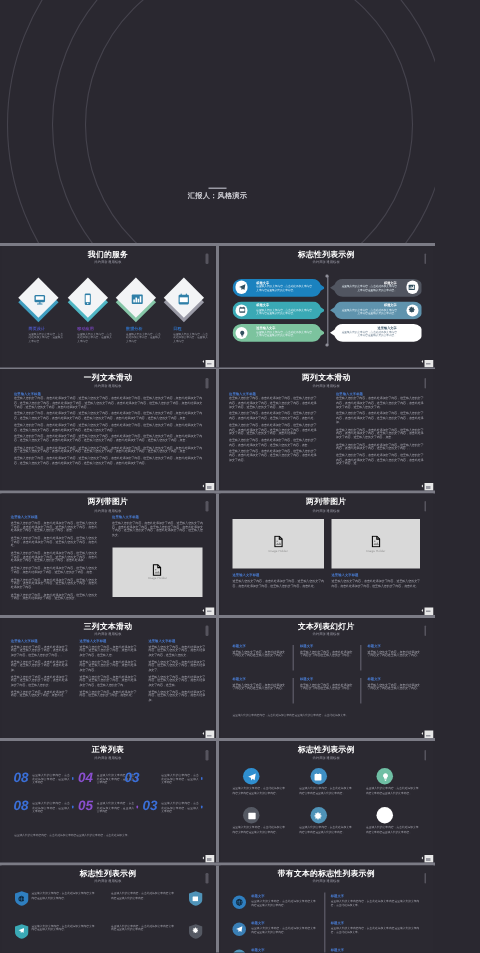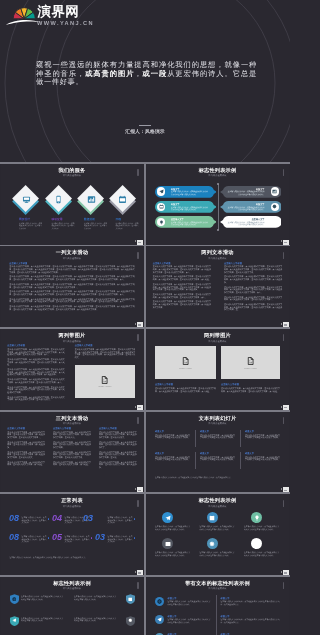--- a/index.html
+++ b/index.html
@@ -94,36 +94,21 @@
   <div class="hero">
     <svg class="hero-arcs" width="290" height="162" viewBox="0 0 290 162">
       <g fill="none" stroke="#45434d" stroke-width="0.75">
         <circle cx="166" cy="83" r="109"></circle>
         <circle cx="166" cy="83" r="131"></circle>
         <circle cx="166" cy="83" r="161"></circle>
         <circle cx="166" cy="83" r="196"></circle>
       </g>
     </svg>
 
-    <div class="logo">
-      <svg class="logo-fan" viewBox="0 0 80 48">
-        <g transform="translate(38.6,32.8)" stroke="#2a2830" stroke-width="1.7" stroke-linejoin="round">
-          <path d="M0,0 L-20.45,0 A20.45,20.45 0 0 1 -16.54,-12.02 Z" fill="#c9304a"></path>
-          <path d="M0,0 L-16.54,-12.02 A20.45,20.45 0 0 1 -6.32,-19.45 Z" fill="#ec8024"></path>
-          <path d="M0,0 L-6.32,-19.45 A20.45,20.45 0 0 1 6.32,-19.45 Z" fill="#f4b62c"></path>
-          <path d="M0,0 L6.32,-19.45 A20.45,20.45 0 0 1 16.54,-12.02 Z" fill="#63bc47"></path>
-          <path d="M0,0 L16.54,-12.02 A20.45,20.45 0 0 1 20.45,0 Z" fill="#059b8f"></path>
-        </g>
-        <path d="M4.5,44.5 C20,33.8 50,32.4 71,39.8 C50,35.5 22,38.6 4.5,44.5 Z" fill="#ffffff"></path>
-      </svg>
-      <div class="logo-cn">演界网</div>
-      <div class="logo-url">WWW.YANJ.CN</div>
-    </div>
-
-    <div class="hero-text"><span>窥视一些遥远的躯体有力量提高和净化我们的思想，就像一种神圣的音乐，</span><b>或高贵的图片</b><span>，</span><b>或一段</b><span>从更宏伟的诗人。它总是做一件好事。</span></div>
+
 
     <div class="hero-foot">
       <div class="hero-rule"></div>
       <div class="hero-by">汇报人：风格演示</div>
     </div>
   </div>
 
   <div class="grid">
       <div class="sep-h" style="top: 0px;"></div>
       <div class="sep-v" style="top: 1.7px; height: 80.92px;"></div>

